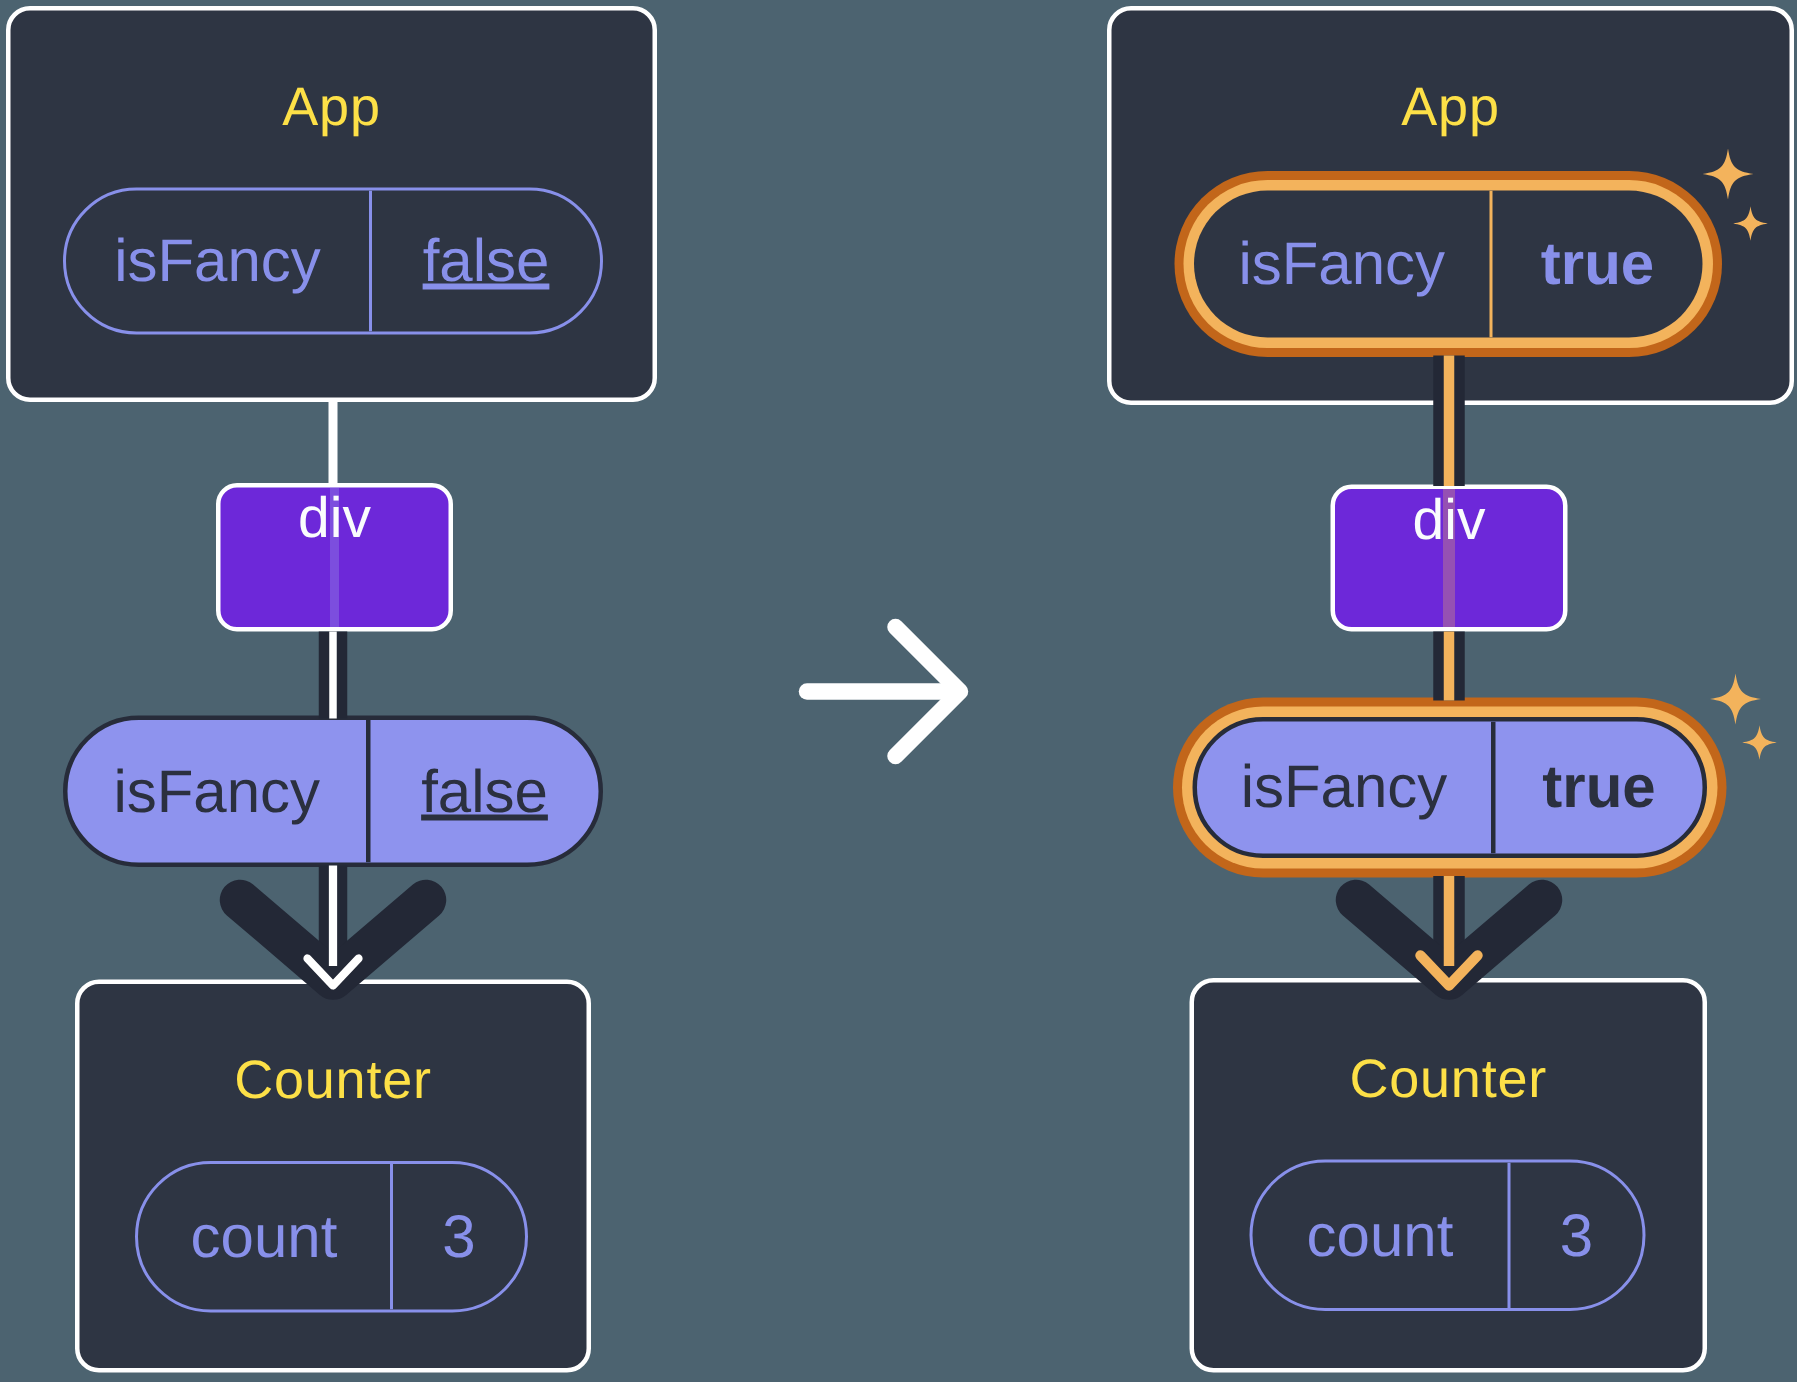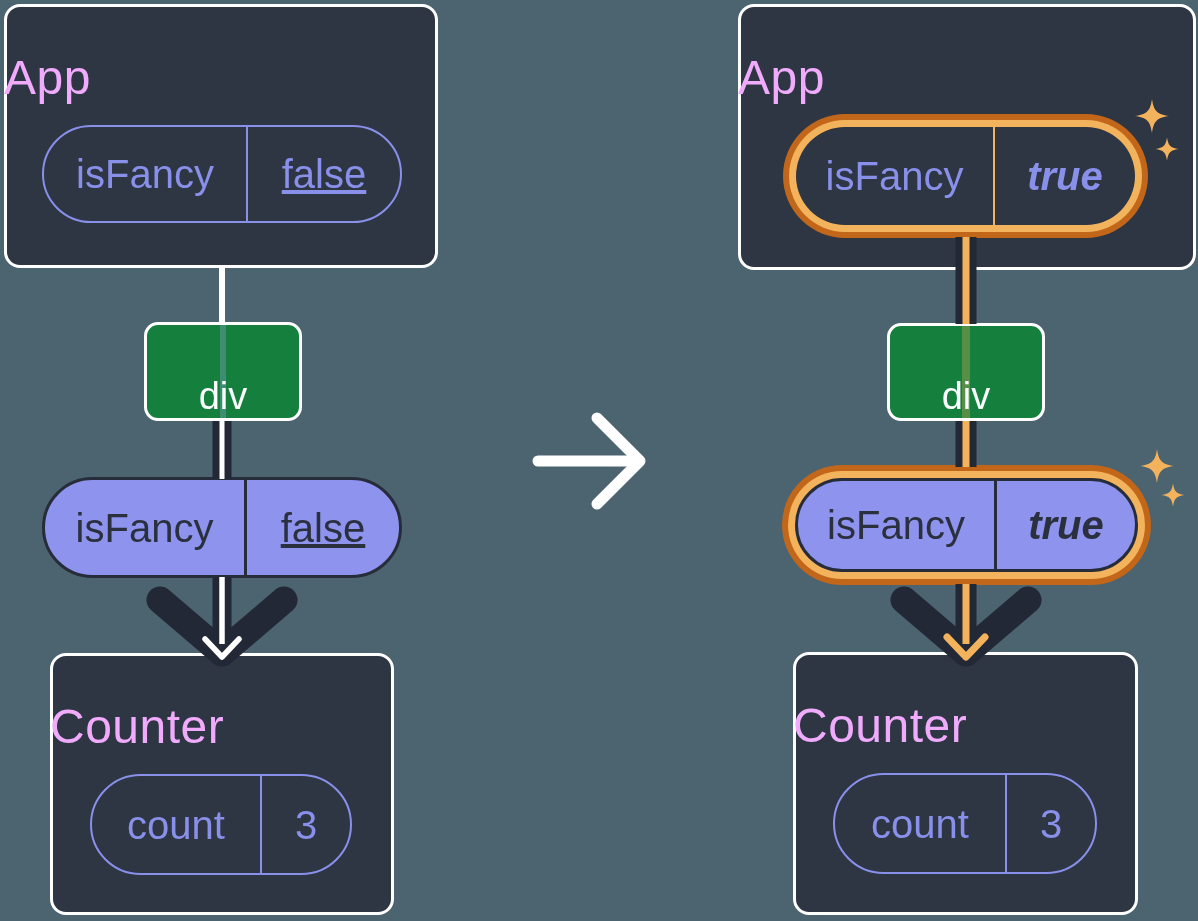--- a/index.html
+++ b/index.html
@@ -12,30 +12,30 @@
   .canvas{position:relative;width:1198px;height:921px;}
 
   
   .card{
     position:absolute;box-sizing:border-box;
     background:#2e3543;
     border:3px solid #ffffff;
     border-radius:16px;
   }
   .card-title{
-    position:absolute;
-    color:#f0abfc;font-size:48px;font-weight:500;
+    position:absolute;text-align:center;
+    color:#fde047;font-size:36px;font-weight:500;
     letter-spacing:.5px;
   }
 
   
   .node-box{
     position:absolute;box-sizing:border-box;
-    background:#15803d;border:3px solid #ffffff;border-radius:14px;
-    display:flex;align-items:flex-end;justify-content:center;
+    background:#6d28d9;border:3px solid #ffffff;border-radius:14px;
+    display:flex;align-items:flex-start;justify-content:center;
     color:#fafcfd;font-size:38px;font-weight:500;
   }
   .node-box .label{position:relative;z-index:2;}
   .ghost-line{
     position:absolute;top:0;bottom:0;left:50%;transform:translateX(-50%);
     z-index:1;
   }
   .ghost-purple{width:6px;background:rgba(160,170,235,0.30);}
   .ghost-orange{width:8px;background:rgba(243,179,92,0.30);}
 
@@ -50,21 +50,21 @@
   }
   .pill .cell.name{flex:1;}
   .pill.outline{
     background:transparent;border:2.5px solid #8890ea;color:#8890ea;
   }
   .pill.outline .cell.value{border-left:2.5px solid #8890ea;}
   .pill.solid{
     background:#8e93ee;border:3px solid #272c3a;color:#2b303f;
   }
   .pill.solid .cell.value{border-left:3px solid #272c3a;}
-  .bold{font-weight:700;font-style:italic;}
+  .bold{font-weight:700;}
 
   
   .fancy{
     position:absolute;box-sizing:border-box;
     background:#f3b35c;border-radius:999px;padding:7px;
     box-shadow:0 0 0 6px #c2661a;
   }
   .fancy .pill{position:relative;width:100%;height:100%;}
   .pill.darkfill{
     background:#2e3543;border:none;color:#8890ea;

